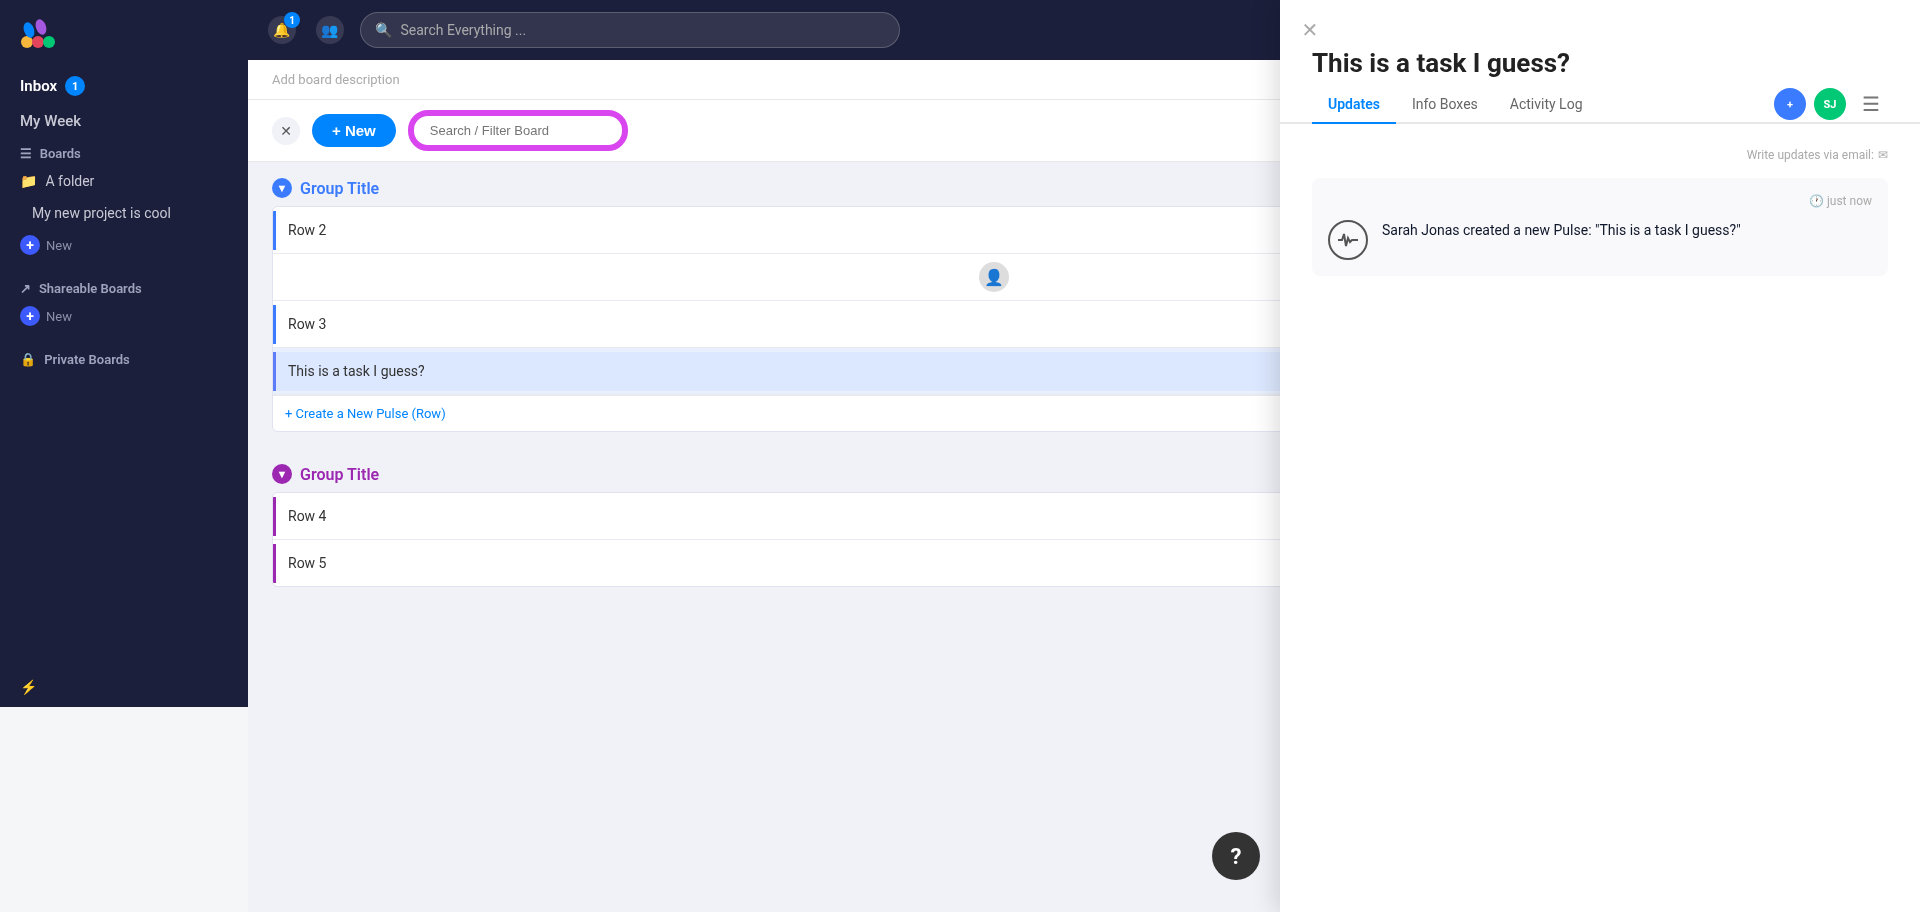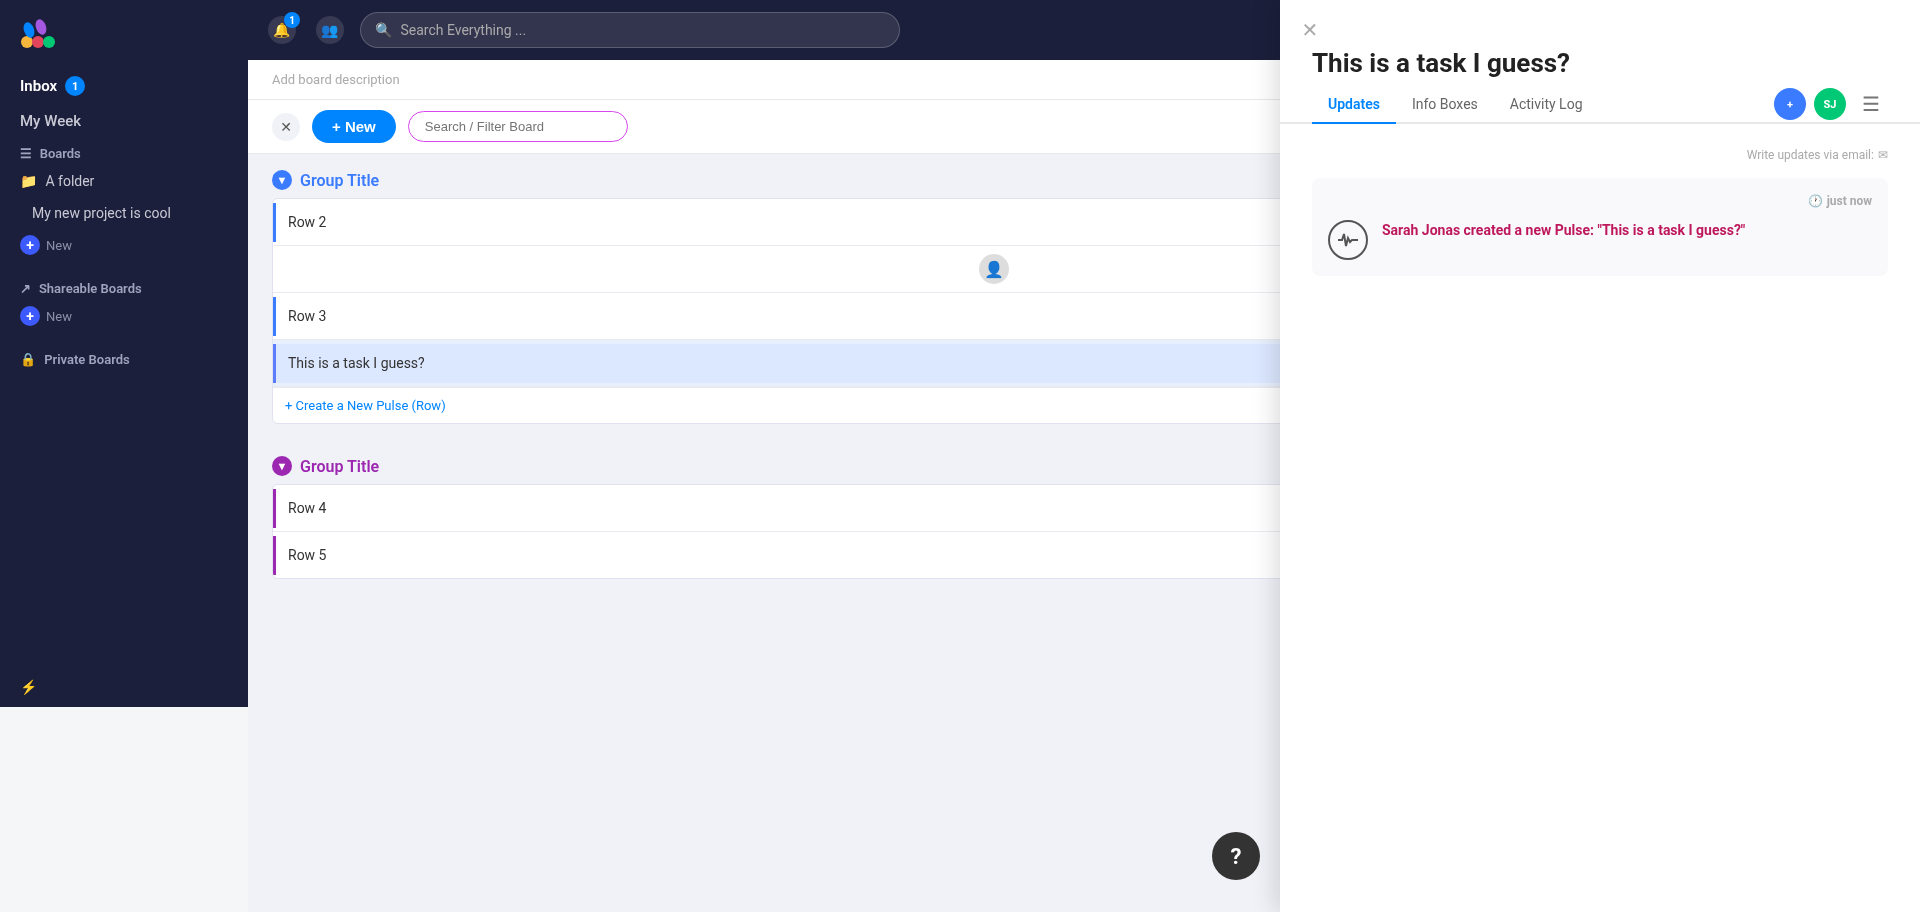--- a/index.html
+++ b/index.html
@@ -213,21 +213,21 @@
       border-radius: 50%;
       background: #f0f2f8;
       display: flex;
       align-items: center;
       justify-content: center;
       cursor: pointer;
       font-size: 14px;
       color: #555;
     }
     .search-filter-input {
-      border: 1px solid #d946ef;
+      border: 6px solid #d946ef;
       border-radius: 20px;
       padding: 7px 16px;
       font-size: 13px;
       color: #555;
       width: 220px;
       outline: none;
     }
 
     
     .group-section {
@@ -475,21 +475,21 @@
       flex-shrink: 0;
     }
     .activity-meta {
       font-size: 12px;
       color: #aaa;
       text-align: right;
       margin-bottom: 4px;
     }
     .activity-text {
       font-size: 14px;
-      color: #be185d;
+      color: #0f172a;
       line-height: 1.5;
     }
     .activity-header {
       display: flex;
       justify-content: space-between;
       align-items: flex-start;
     }
 
     
     .help-button {
@@ -728,21 +728,21 @@
     </div>
 
     <div class="panel-body">
 
       <div class="email-update-hint">
         <span>Write updates via email:</span>
         <span>✉</span>
       </div>
 
       <div class="activity-item">
-        <div style="flex:1;font-weight:bold;">
+        <div style="flex:1;">
           <div class="activity-header">
             <div style="width:40px;"></div>
             <div class="activity-meta">
               <span>🕐</span>
               <span>just now</span>
             </div>
           </div>
           <div style="display:flex;align-items:flex-start;gap:14px;margin-top:8px;">
             <div class="activity-icon">
               <svg width="24" height="24" viewBox="0 0 24 24" fill="none" stroke="#555" stroke-width="2">

